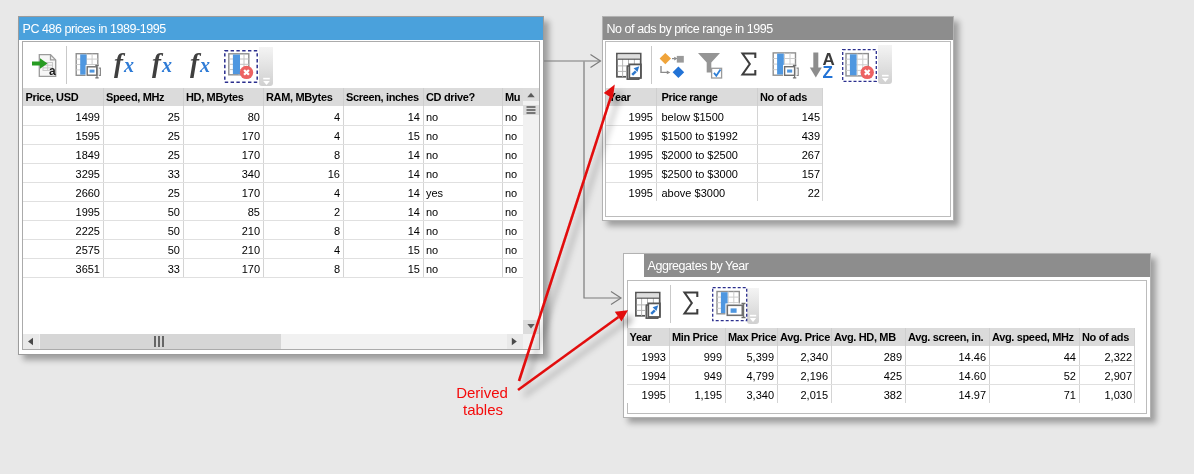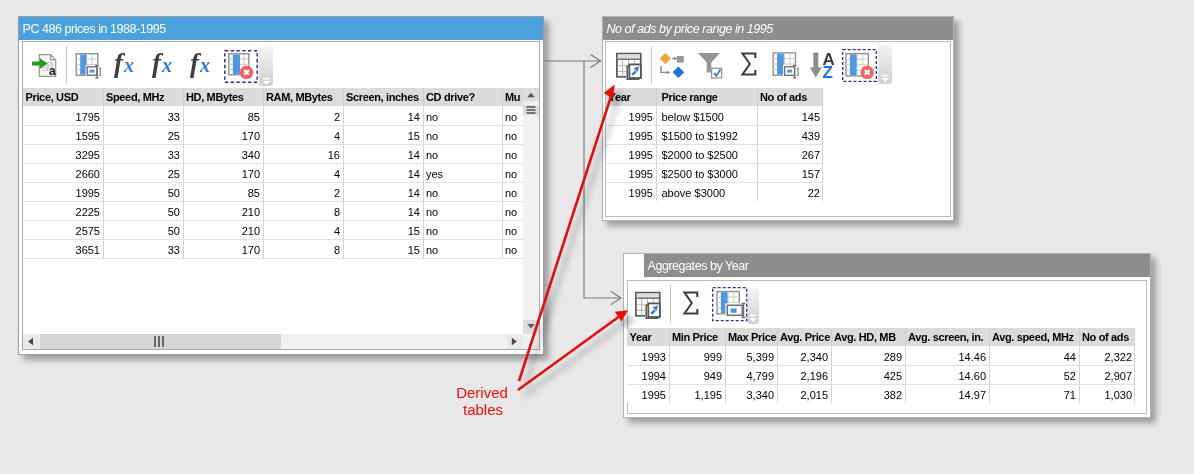--- a/index.html
+++ b/index.html
@@ -14,21 +14,21 @@
 .grid th { background:#dbdbdb; font-weight:bold; text-align:left; padding:0 2.5px; height:18px; border-right:1px solid #cfcfcf; overflow:hidden; white-space:nowrap; letter-spacing:-0.35px; }
 .grid td { height:19px; vertical-align:top; line-height:12px; border-right:1px solid #d4d4d4; border-bottom:1px solid #e0e0e0; padding:4.5px 2.5px 0; overflow:hidden; white-space:nowrap; background:#fff; }
 .grid td.n { text-align:right; }
 .clip { position:absolute; overflow:hidden; }
 .ovf { position:absolute; background:linear-gradient(#f4f4f4,#d0d0d0); border-radius:0 0 3px 3px; }
 </style>
 </head>
 <body>
 
 <div class="win" style="left:18px; top:16px; width:526px; height:339px; border:1px solid #9c9c9c;">
-  <div class="title" style="background:#4aa1dc;">PC 486 prices in 1988-1995</div>
+  <div class="title" style="background:#4aa1dc;">PC 486 prices in 1989-1995</div>
 </div>
 <div class="panel" style="left:22px; top:41px; width:518px; height:309px;"></div>
 
 <div class="vsep" style="left:66px; top:46px; height:38px;"></div>
 
 <div class="ovf" style="left:258.5px; top:47px; width:14.5px; height:38.5px;"></div>
 <svg class="icon" style="left:258.5px; top:77px;" width="15" height="9" viewBox="0 0 15 9">
   <rect x="4.2" y="0.8" width="6.6" height="1.6" fill="#fff"></rect>
   <path d="M4.2,4 h6.6 l-3.3,4 z" fill="#fff"></path>
 </svg>
@@ -106,34 +106,43 @@
         <tr>
           <th>Price, USD</th>
           <th>Speed, MHz</th>
           <th>HD, MBytes</th>
           <th>RAM, MBytes</th>
           <th>Screen, inches</th>
           <th>CD drive?</th>
           <th>Mu</th>
         </tr>
     <tr>
-          <td class="n">1795</td>
-          <td class="n">33</td>
-          <td class="n">85</td>
-          <td class="n">2</td>
+          <td class="n">1499</td>
+          <td class="n">25</td>
+          <td class="n">80</td>
+          <td class="n">4</td>
           <td class="n">14</td>
           <td>no</td>
           <td>no</td>
         </tr>
     <tr>
           <td class="n">1595</td>
           <td class="n">25</td>
           <td class="n">170</td>
           <td class="n">4</td>
           <td class="n">15</td>
+          <td>no</td>
+          <td>no</td>
+        </tr>
+    <tr>
+          <td class="n">1849</td>
+          <td class="n">25</td>
+          <td class="n">170</td>
+          <td class="n">8</td>
+          <td class="n">14</td>
           <td>no</td>
           <td>no</td>
         </tr>
     <tr>
           <td class="n">3295</td>
           <td class="n">33</td>
           <td class="n">340</td>
           <td class="n">16</td>
           <td class="n">14</td>
           <td>no</td>
@@ -221,21 +230,21 @@
       </g>
   </svg>
   <div style="position:absolute; right:0; top:0; width:16px; height:15px; background:#e9e9e9;"></div>
   <svg style="position:absolute; right:0; top:0;" width="16" height="15">
       <path d="M9.8,7.5 l-5,-3.8 v7.6 z" fill="#4a4a4a"></path>
     </svg>
 </div>
 <div style="position:absolute; left:523px; top:334px; width:16px; height:15px; background:#f1f1f1;"></div>
 
 <div class="win" style="left:602px; top:16px; width:352px; height:205px; border:1px solid #b2b2b2;">
-  <div class="title" style="background:#8d8d8d;font-style:italic;">No of ads by price range in 1995</div>
+  <div class="title" style="background:#8d8d8d;">No of ads by price range in 1995</div>
 </div>
 <div class="panel" style="left:605px; top:41px; width:346px; height:176px; border-color:#bcbcbc;"></div>
 <div class="vsep" style="left:651px; top:46px; height:38px;"></div>
 <div class="ovf" style="left:878px; top:45px; width:14px; height:39px;"></div>
 <svg class="icon" style="left:878px; top:74px;" width="15" height="9" viewBox="0 0 15 9">
   <rect x="4" y="0.8" width="6.6" height="1.6" fill="#fff"></rect>
   <path d="M4,4 h6.6 l-3.3,4 z" fill="#fff"></path>
 </svg>
 
 <svg class="icon" style="left:612px; top:50px;" width="33" height="31" viewBox="0 0 33 31">

